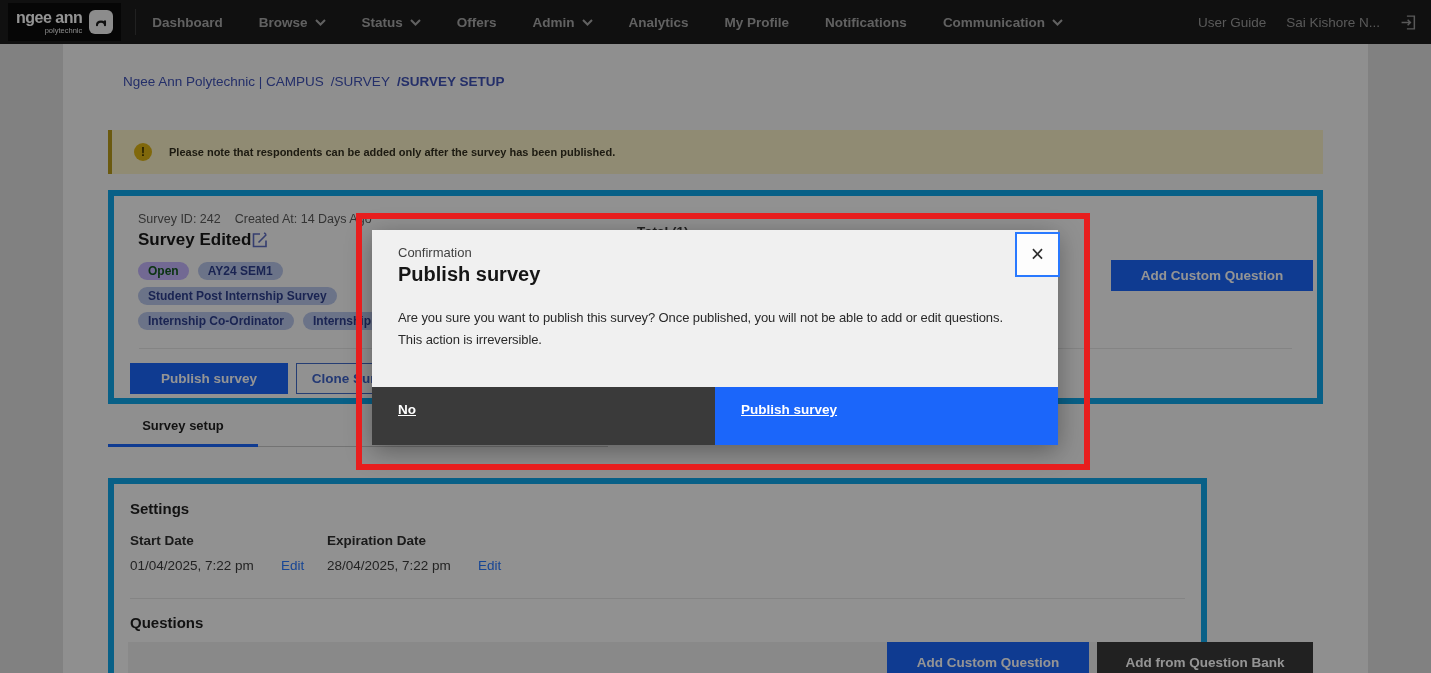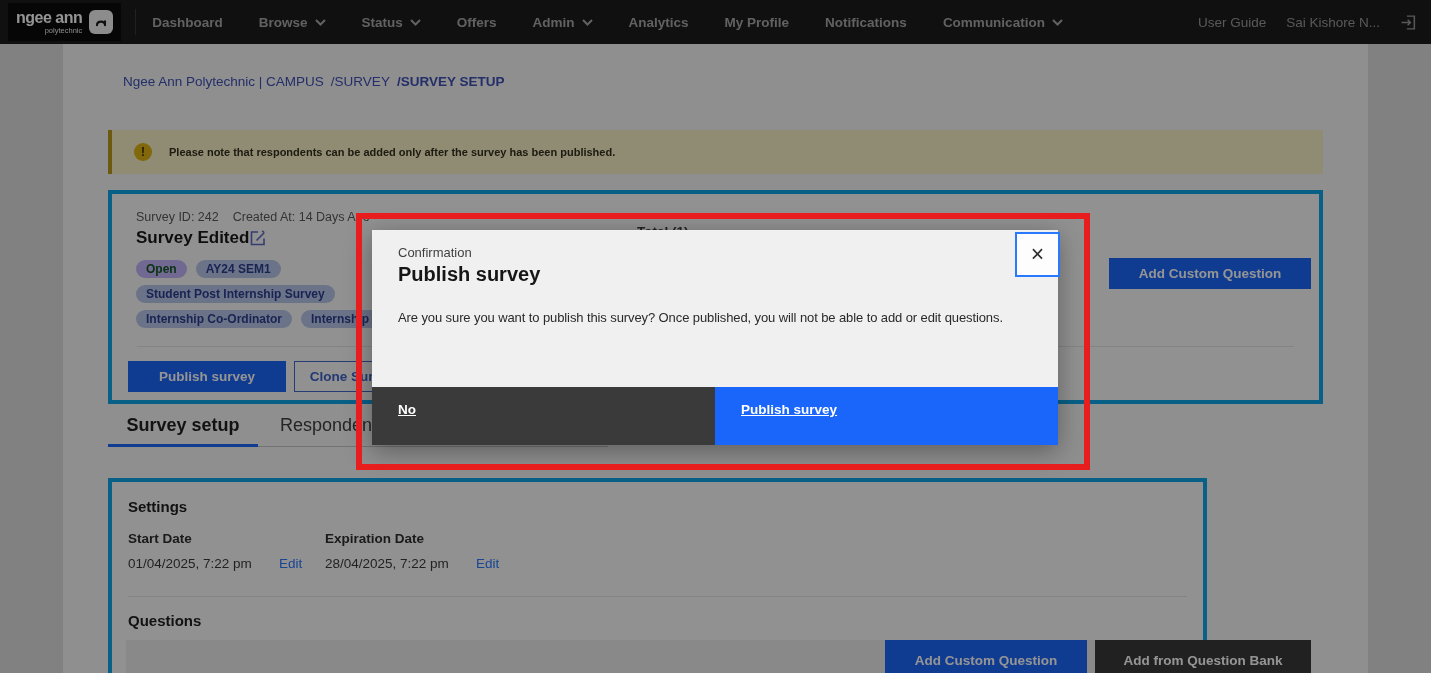--- a/index.html
+++ b/index.html
@@ -27,21 +27,21 @@
   .nav-right .nav-link{color:#9a9a9a;font-size:13.5px;white-space:nowrap;}
   
   .content-bg{position:absolute;left:63px;top:44px;width:1305px;height:629px;background:#f6f6f6;}
   .breadcrumb{position:absolute;left:123px;top:74px;font-size:13.5px;color:var(--indigo);display:flex;gap:7px;white-space:nowrap;}
   .breadcrumb .bc-last{font-weight:bold;}
   .banner{position:absolute;left:108px;top:130px;width:1215px;height:44px;background:#f9efc6;
     border-left:4px solid #b89b1b;display:flex;align-items:center;padding-left:22px;}
   .warn-icon{width:18px;height:18px;border-radius:50%;background:#dcb414;color:#3c3000;font-weight:bold;
     font-size:12px;display:flex;align-items:center;justify-content:center;flex:0 0 auto;}
   .banner-text{margin-left:17px;font-size:11px;font-weight:bold;color:#33301f;white-space:nowrap;}
-  .card{position:absolute;background:#fafafa;border:4px solid #0ea5e9;}
+  .card{position:absolute;background:#fafafa;border:6px solid #0ea5e9;}
   .survey-card{left:108px;top:190px;width:1215px;height:214px;}
   .meta-row{position:absolute;left:24px;top:16px;font-size:12.5px;color:#5a5a5a;display:flex;gap:14px;white-space:nowrap;}
   .survey-title-row{position:absolute;left:24px;top:34px;display:flex;align-items:center;}
   .survey-title{font-size:17px;font-weight:bold;color:#191919;white-space:nowrap;}
   .pill{display:inline-flex;align-items:center;height:18px;padding:0 10px;border-radius:9px;
     font-size:12px;font-weight:bold;white-space:nowrap;margin-right:9px;}
   .pill-green{background:#c4b5fd;color:#14591f;}
   .pill-blue{background:#b9c6ea;color:#2d3f8e;}
   .badge-row{position:absolute;left:24px;display:flex;}
   .row1{top:66px;} .row2{top:91px;} .row3{top:116px;}
@@ -50,21 +50,21 @@
   .btn{display:flex;align-items:center;justify-content:center;font-size:13.5px;font-weight:bold;
     cursor:pointer;white-space:nowrap;border:none;}
   .btn-blue{background:var(--accent);color:#fff;}
   .btn-outline{background:transparent;color:#3e63c9;border:1px solid #4169c9;}
   .btn-dark{background:var(--dark_button);color:#fff;}
   .publish-btn{position:absolute;left:16px;top:167px;width:158px;height:31px;}
   .clone-btn{position:absolute;left:182px;top:167px;width:118px;height:31px;}
   .add-custom-top{position:absolute;left:997px;top:64px;width:202px;height:31px;}
   
   .tabs{position:absolute;left:108px;top:404px;width:500px;height:43px;border-bottom:1px solid #c7c7c7;display:flex;}
-  .tab{width:150px;height:42px;display:flex;align-items:center;justify-content:center;font-size:18px;color:#3f3f3f;cursor:pointer;position:relative;}
+  .tab{width:150px;height:42px;display:flex;align-items:center;justify-content:center;font-size:13px;color:#3f3f3f;cursor:pointer;position:relative;}
   .tab.active{font-weight:bold;color:#1f1f1f;}
   .tab-underline{position:absolute;left:0;bottom:-1px;width:150px;height:3px;background:var(--accent);}
   
   .settings-card{left:108px;top:478px;width:1099px;height:196px;border-bottom:none;}
   .section-heading{position:absolute;font-size:15px;font-weight:bold;color:#1f1f1f;white-space:nowrap;}
   .field-label{position:absolute;top:49px;font-size:13.5px;font-weight:bold;color:#2f2f2f;white-space:nowrap;}
   .field-value{position:absolute;top:74px;font-size:13.5px;color:#3c3c3c;white-space:nowrap;}
   .edit-link{position:absolute;top:74px;font-size:13.5px;color:var(--link);cursor:pointer;}
   .settings-divider{position:absolute;left:16px;right:16px;top:114px;height:1px;background:#e3e3e3;}
   .questions-toolbar{position:absolute;left:14px;right:14px;top:158px;height:38px;background:#ededed;}
@@ -200,23 +200,20 @@
   <button class="btn btn-blue add-custom-top">Add Custom Question</button>
 </div>
 
 <div class="total-label">Total (1)</div>
 
 <div class="tabs">
   <div class="tab active">
     <span>Survey setup</span>
     <span class="tab-underline"></span>
   </div>
-  <div class="tab">
-    <span>Respondents</span>
-  </div>
 </div>
 
 <div class="card settings-card">
   <div class="section-heading" style="left:16px;top:16px;">Settings</div>
   <div class="field-label" style="left:16px;">Start Date</div>
   <div class="field-label" style="left:213px;">Expiration Date</div>
   <div class="field-value" style="left:16px;">01/04/2025, 7:22 pm</div>
   <div class="edit-link" style="left:167px;">Edit</div>
   <div class="field-value" style="left:213px;">28/04/2025, 7:22 pm</div>
   <div class="edit-link" style="left:364px;">Edit</div>
@@ -230,20 +227,21 @@
 <div class="dim-overlay"></div>
 
 <div class="modal">
   <div class="modal-kicker">Confirmation</div>
   <div class="modal-title">Publish survey</div>
   <div class="modal-close">
     <span>×</span>
   </div>
   <div class="modal-body">
     <div>Are you sure you want to publish this survey? Once published, you will not be able to add or edit questions.</div>
+    <div>This action is irreversible.</div>
   </div>
   <div class="modal-footer">
     <div class="fbtn fbtn-no">No</div>
     <div class="fbtn fbtn-confirm">Publish survey</div>
   </div>
 </div>
 
 <div class="red-rect"></div>
 
 </body></html>

